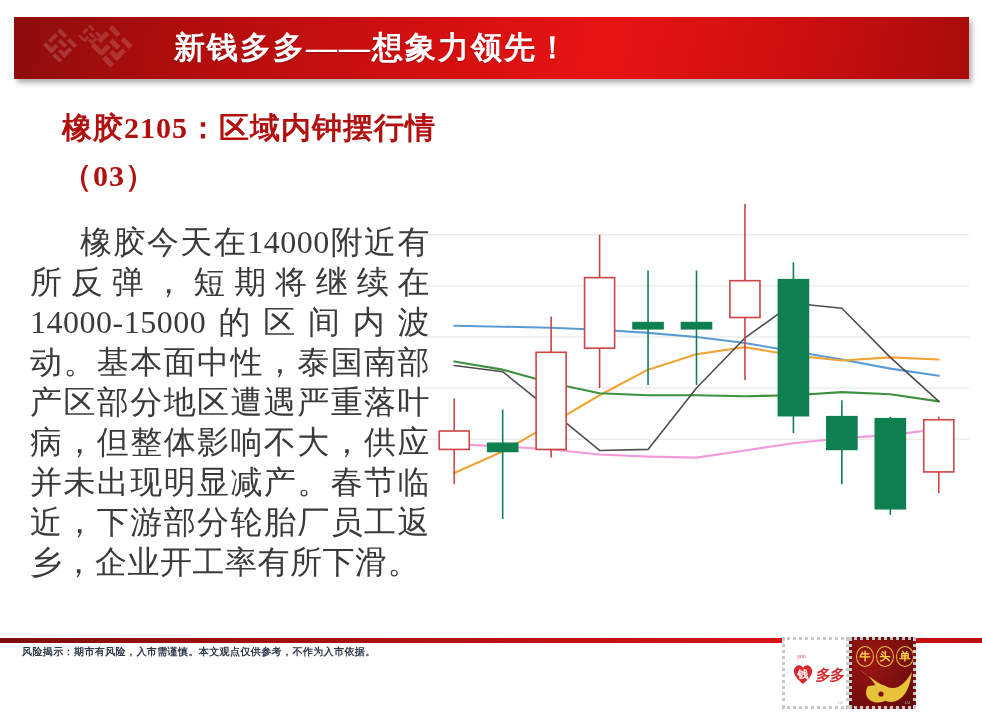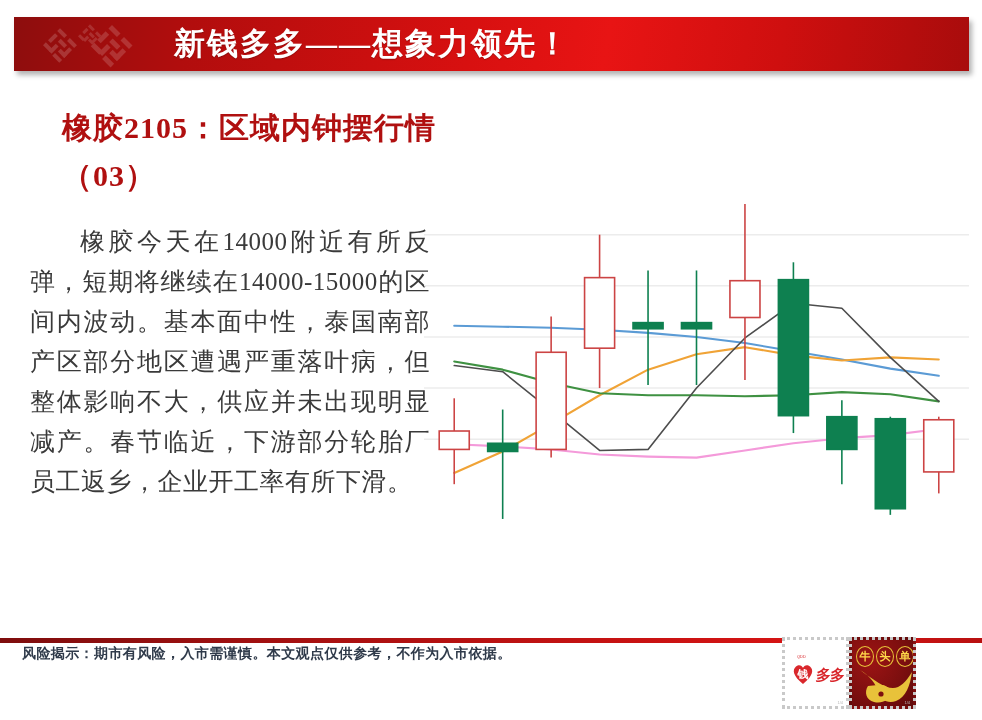--- a/index.html
+++ b/index.html
@@ -14,21 +14,21 @@
     overflow: hidden;
     position: relative;
   }
 
   
   #header-banner {
     position: absolute;
     left: 14px;
     top: 17px;
     width: 955px;
-    height: 54px;
+    height: 62px;
     background: linear-gradient(100deg, #8d0d0d 0%, #b10d0d 18%, #d81010 48%, #e81414 62%, #cf0f0f 80%, #a80c0c 100%);
     box-shadow: 3px 4px 5px rgba(0,0,0,0.30);
     overflow: hidden;
   }
   #header-emblem {
     position: absolute;
     left: 16px;
     top: 2px;
     width: 120px;
     height: 58px;
@@ -63,21 +63,21 @@
     margin-left: 32px;
   }
 
   
   #body-paragraph {
     position: absolute;
     left: 30px;
     top: 222px;
     width: 400px;
     color: #3a3a3a;
-    font-size: 25px;
+    font-size: 32px;
     line-height: 40px;
     text-indent: 50px;
     letter-spacing: 0.5px;
     text-align: justify;
     font-family: "Liberation Serif", "DejaVu Serif", serif;
   }
 
   
   #chart-panel {
     position: absolute;
@@ -99,21 +99,21 @@
     top: 638px;
     width: 982px;
     height: 5px;
     background: linear-gradient(90deg, #7e0d0d 0%, #a01010 25%, #c41212 60%, #d91414 85%, #b81010 100%);
   }
   #footer-disclaimer {
     position: absolute;
     left: 22px;
     top: 645px;
     color: #2f3a4a;
-    font-size: 14px;
+    font-size: 10px;
     font-weight: 700;
     letter-spacing: 0.4px;
     font-family: "Liberation Serif", "DejaVu Serif", serif;
     white-space: nowrap;
   }
 
   
   #footer-logo {
     position: absolute;
     left: 782px;

